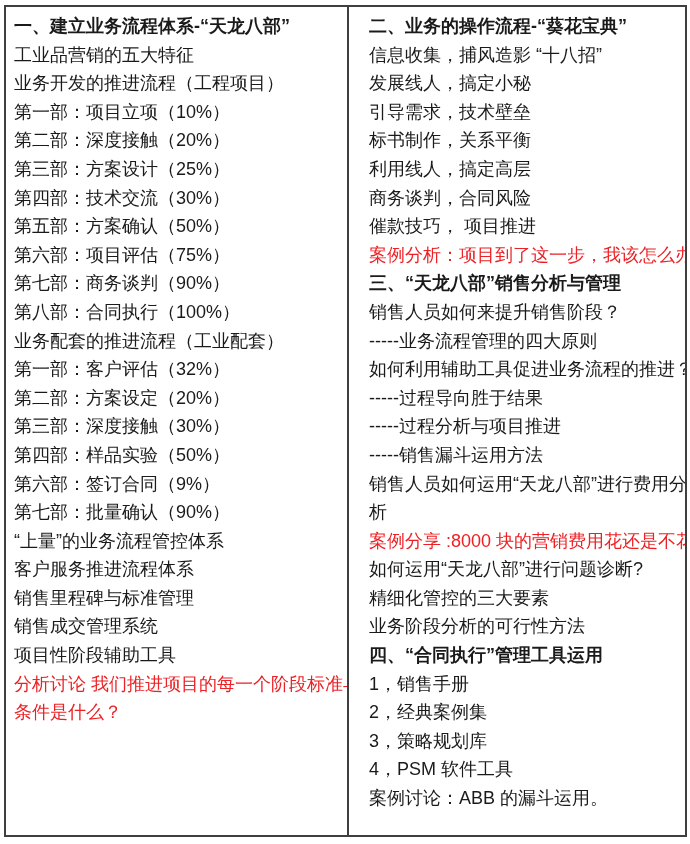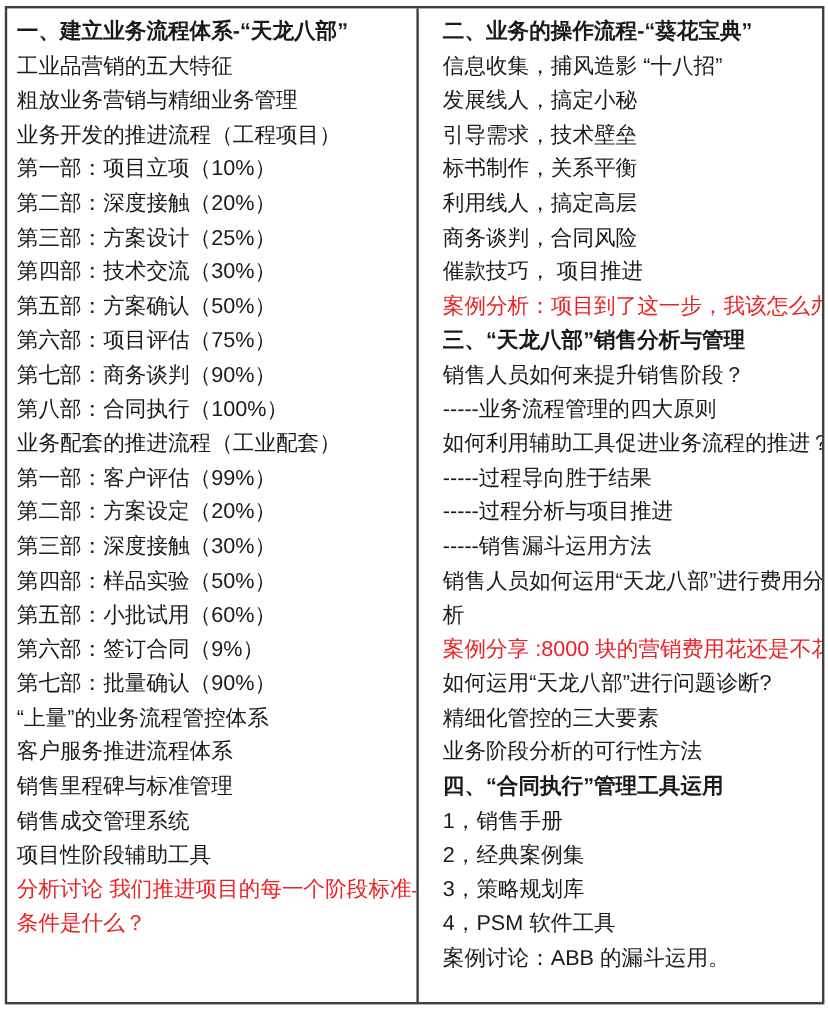--- a/index.html
+++ b/index.html
@@ -52,36 +52,34 @@
     color: var(--red-color, #ec2125);
   }
 </style>
 </head>
 <body style="background: rgb(255, 255, 255);">
 
 <div class="doc-table">
   <div class="cell left">
       <div class="line bold">一、建立业务流程体系-“天龙八部”</div>
       <div class="line normal">工业品营销的五大特征</div>
-      <div class="line normal">粗放业务营销与精细业务管理</div>
       <div class="line normal">业务开发的推进流程（工程项目）</div>
       <div class="line normal">第一部：项目立项（10%）</div>
       <div class="line normal">第二部：深度接触（20%）</div>
       <div class="line normal">第三部：方案设计（25%）</div>
       <div class="line normal">第四部：技术交流（30%）</div>
       <div class="line normal">第五部：方案确认（50%）</div>
       <div class="line normal">第六部：项目评估（75%）</div>
       <div class="line normal">第七部：商务谈判（90%）</div>
       <div class="line normal">第八部：合同执行（100%）</div>
       <div class="line normal">业务配套的推进流程（工业配套）</div>
-      <div class="line normal">第一部：客户评估（99%）</div>
+      <div class="line normal">第一部：客户评估（32%）</div>
       <div class="line normal">第二部：方案设定（20%）</div>
       <div class="line normal">第三部：深度接触（30%）</div>
       <div class="line normal">第四部：样品实验（50%）</div>
-      <div class="line normal">第五部：小批试用（60%）</div>
       <div class="line normal">第六部：签订合同（9%）</div>
       <div class="line normal">第七部：批量确认（90%）</div>
       <div class="line normal">“上量”的业务流程管控体系</div>
       <div class="line normal">客户服务推进流程体系</div>
       <div class="line normal">销售里程碑与标准管理</div>
       <div class="line normal">销售成交管理系统</div>
       <div class="line normal">项目性阶段辅助工具</div>
       <div class="line red">分析讨论 我们推进项目的每一个阶段标准与</div>
       <div class="line red">条件是什么？</div>
     </div>

